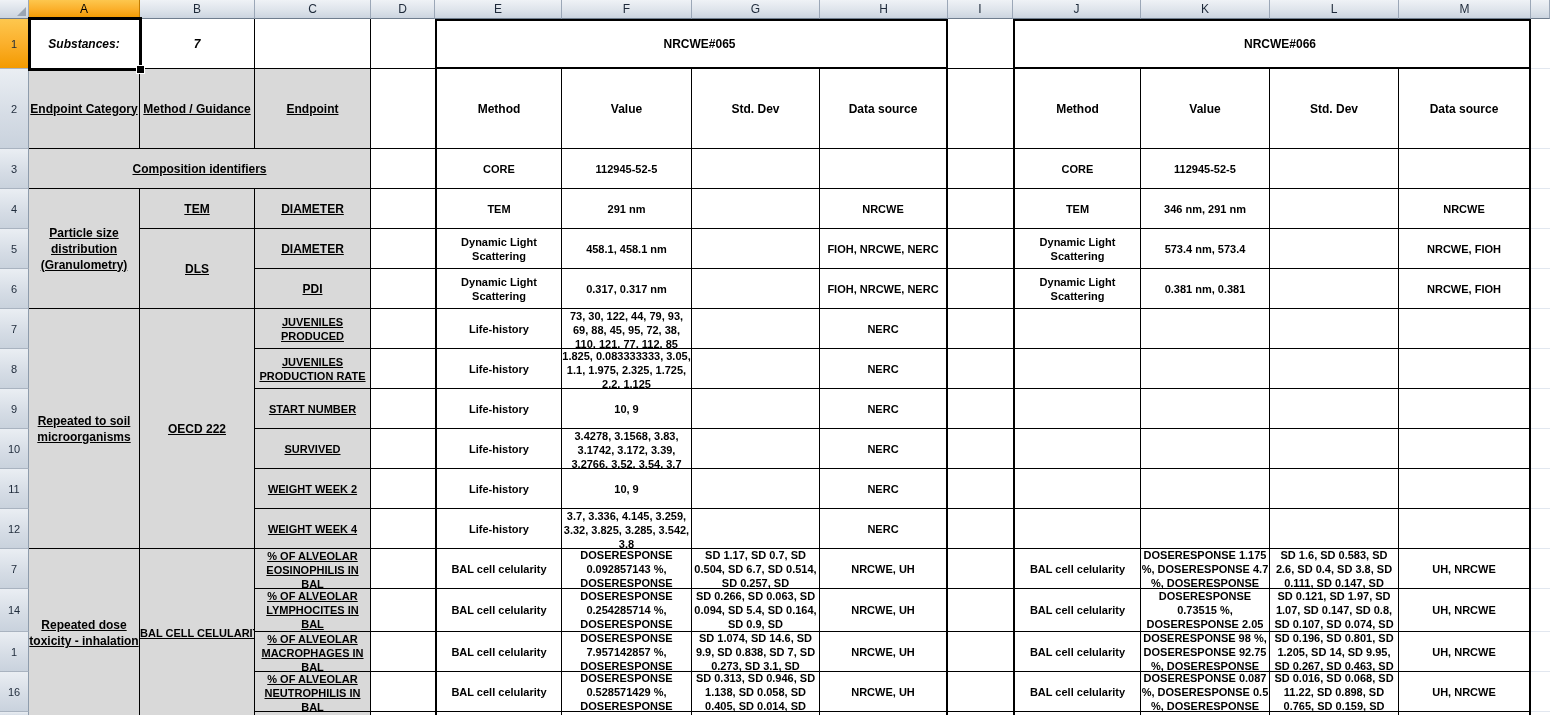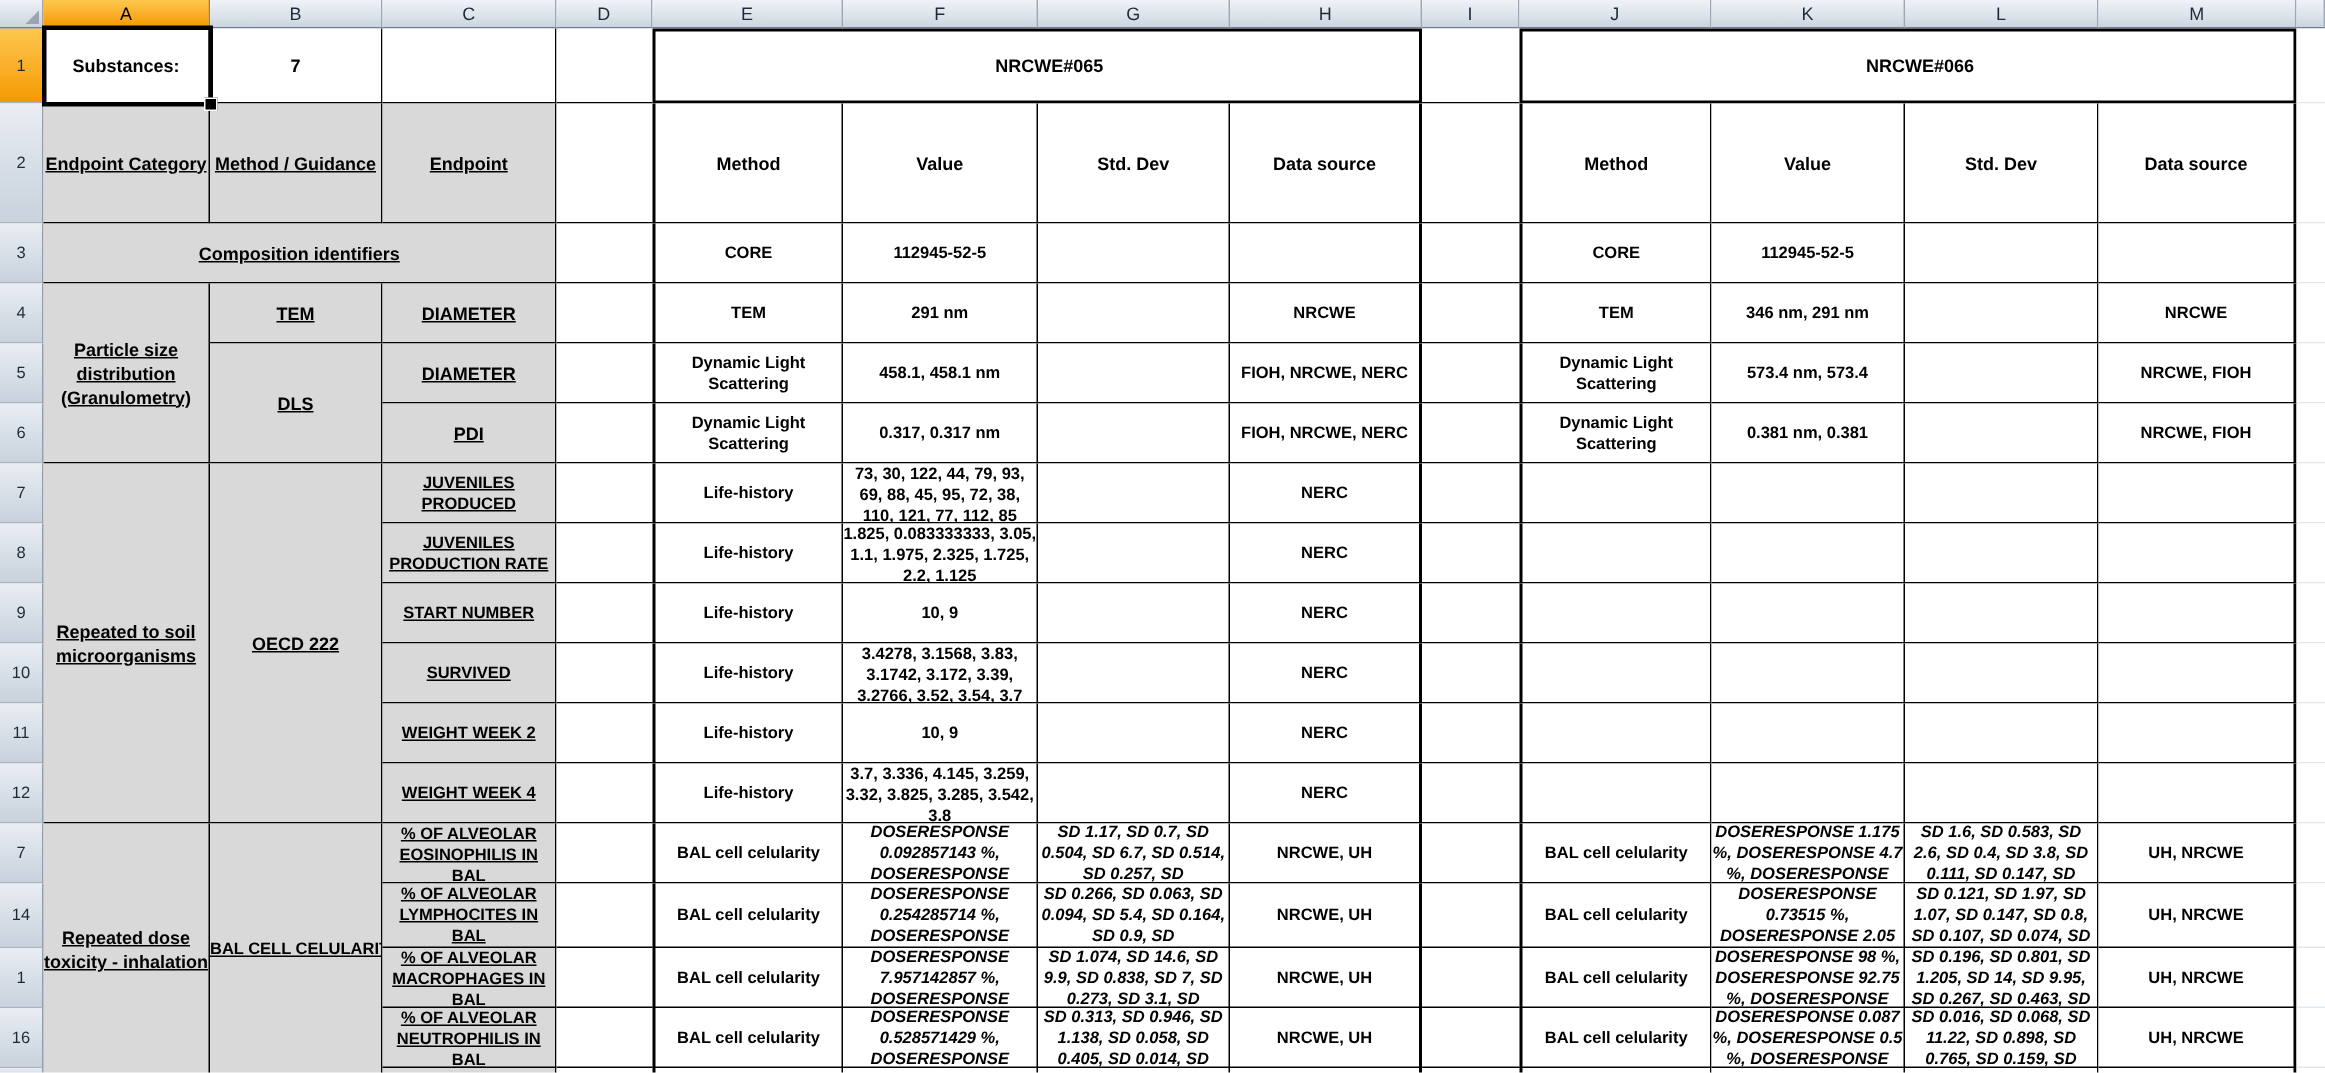--- a/index.html
+++ b/index.html
@@ -23,30 +23,30 @@
         border-right:1px solid #8E9CAC;border-bottom:1px solid #A9B3C0;
         font-weight:normal;font-size:11px;color:#1E2A3A;}
   th.rh.sel{background:linear-gradient(180deg,#FDC74E 0%,#FBB02C 50%,#F39A00 100%);
         border-right:1px solid #A96A00;}
   
   tr.hd{height:19px;} tr.r1{height:50px;} tr.r2{height:80px;} tr.r{height:40px;} tr.r17{height:6px;}
   tr.r17 td,tr.r17 th{border-bottom:none;}
   
   .g{background:#D9D9D9;text-decoration:underline;}
   .f12{font-size:12px;line-height:16px;}
-  .it{}
+  .it{font-style:italic;}
   .nowrap{white-space:nowrap;}
   .bl2{border-left:2px solid #000;}
   .br2{border-right:2px solid #000;}
   .bt2{border-top:2px solid #000;padding-left:16px;}
   .bb2{border-bottom:2px solid #000;}
   .nor{border-right:none;}
   td.nx{border-right:none;border-bottom:1px solid #E2E7EF;}
   
-  .clip{height:39px;overflow:hidden;display:flex;flex-direction:column;justify-content:center;font-style:italic;}
+  .clip{height:39px;overflow:hidden;display:flex;flex-direction:column;justify-content:center;}
   .clipt{height:39px;overflow:hidden;display:flex;flex-direction:column;justify-content:flex-start;}
   .clip5{height:5px;overflow:hidden;}
   
   .sel-box{position:absolute;left:28px;top:17px;width:114px;height:54px;
            border:3px solid #000;box-sizing:border-box;pointer-events:none;z-index:5;}
   .sel-handle{position:absolute;left:136px;top:65px;width:7px;height:7px;background:#000;
               border:1px solid #fff;z-index:6;}
 </style>
 </head>
 <body>

